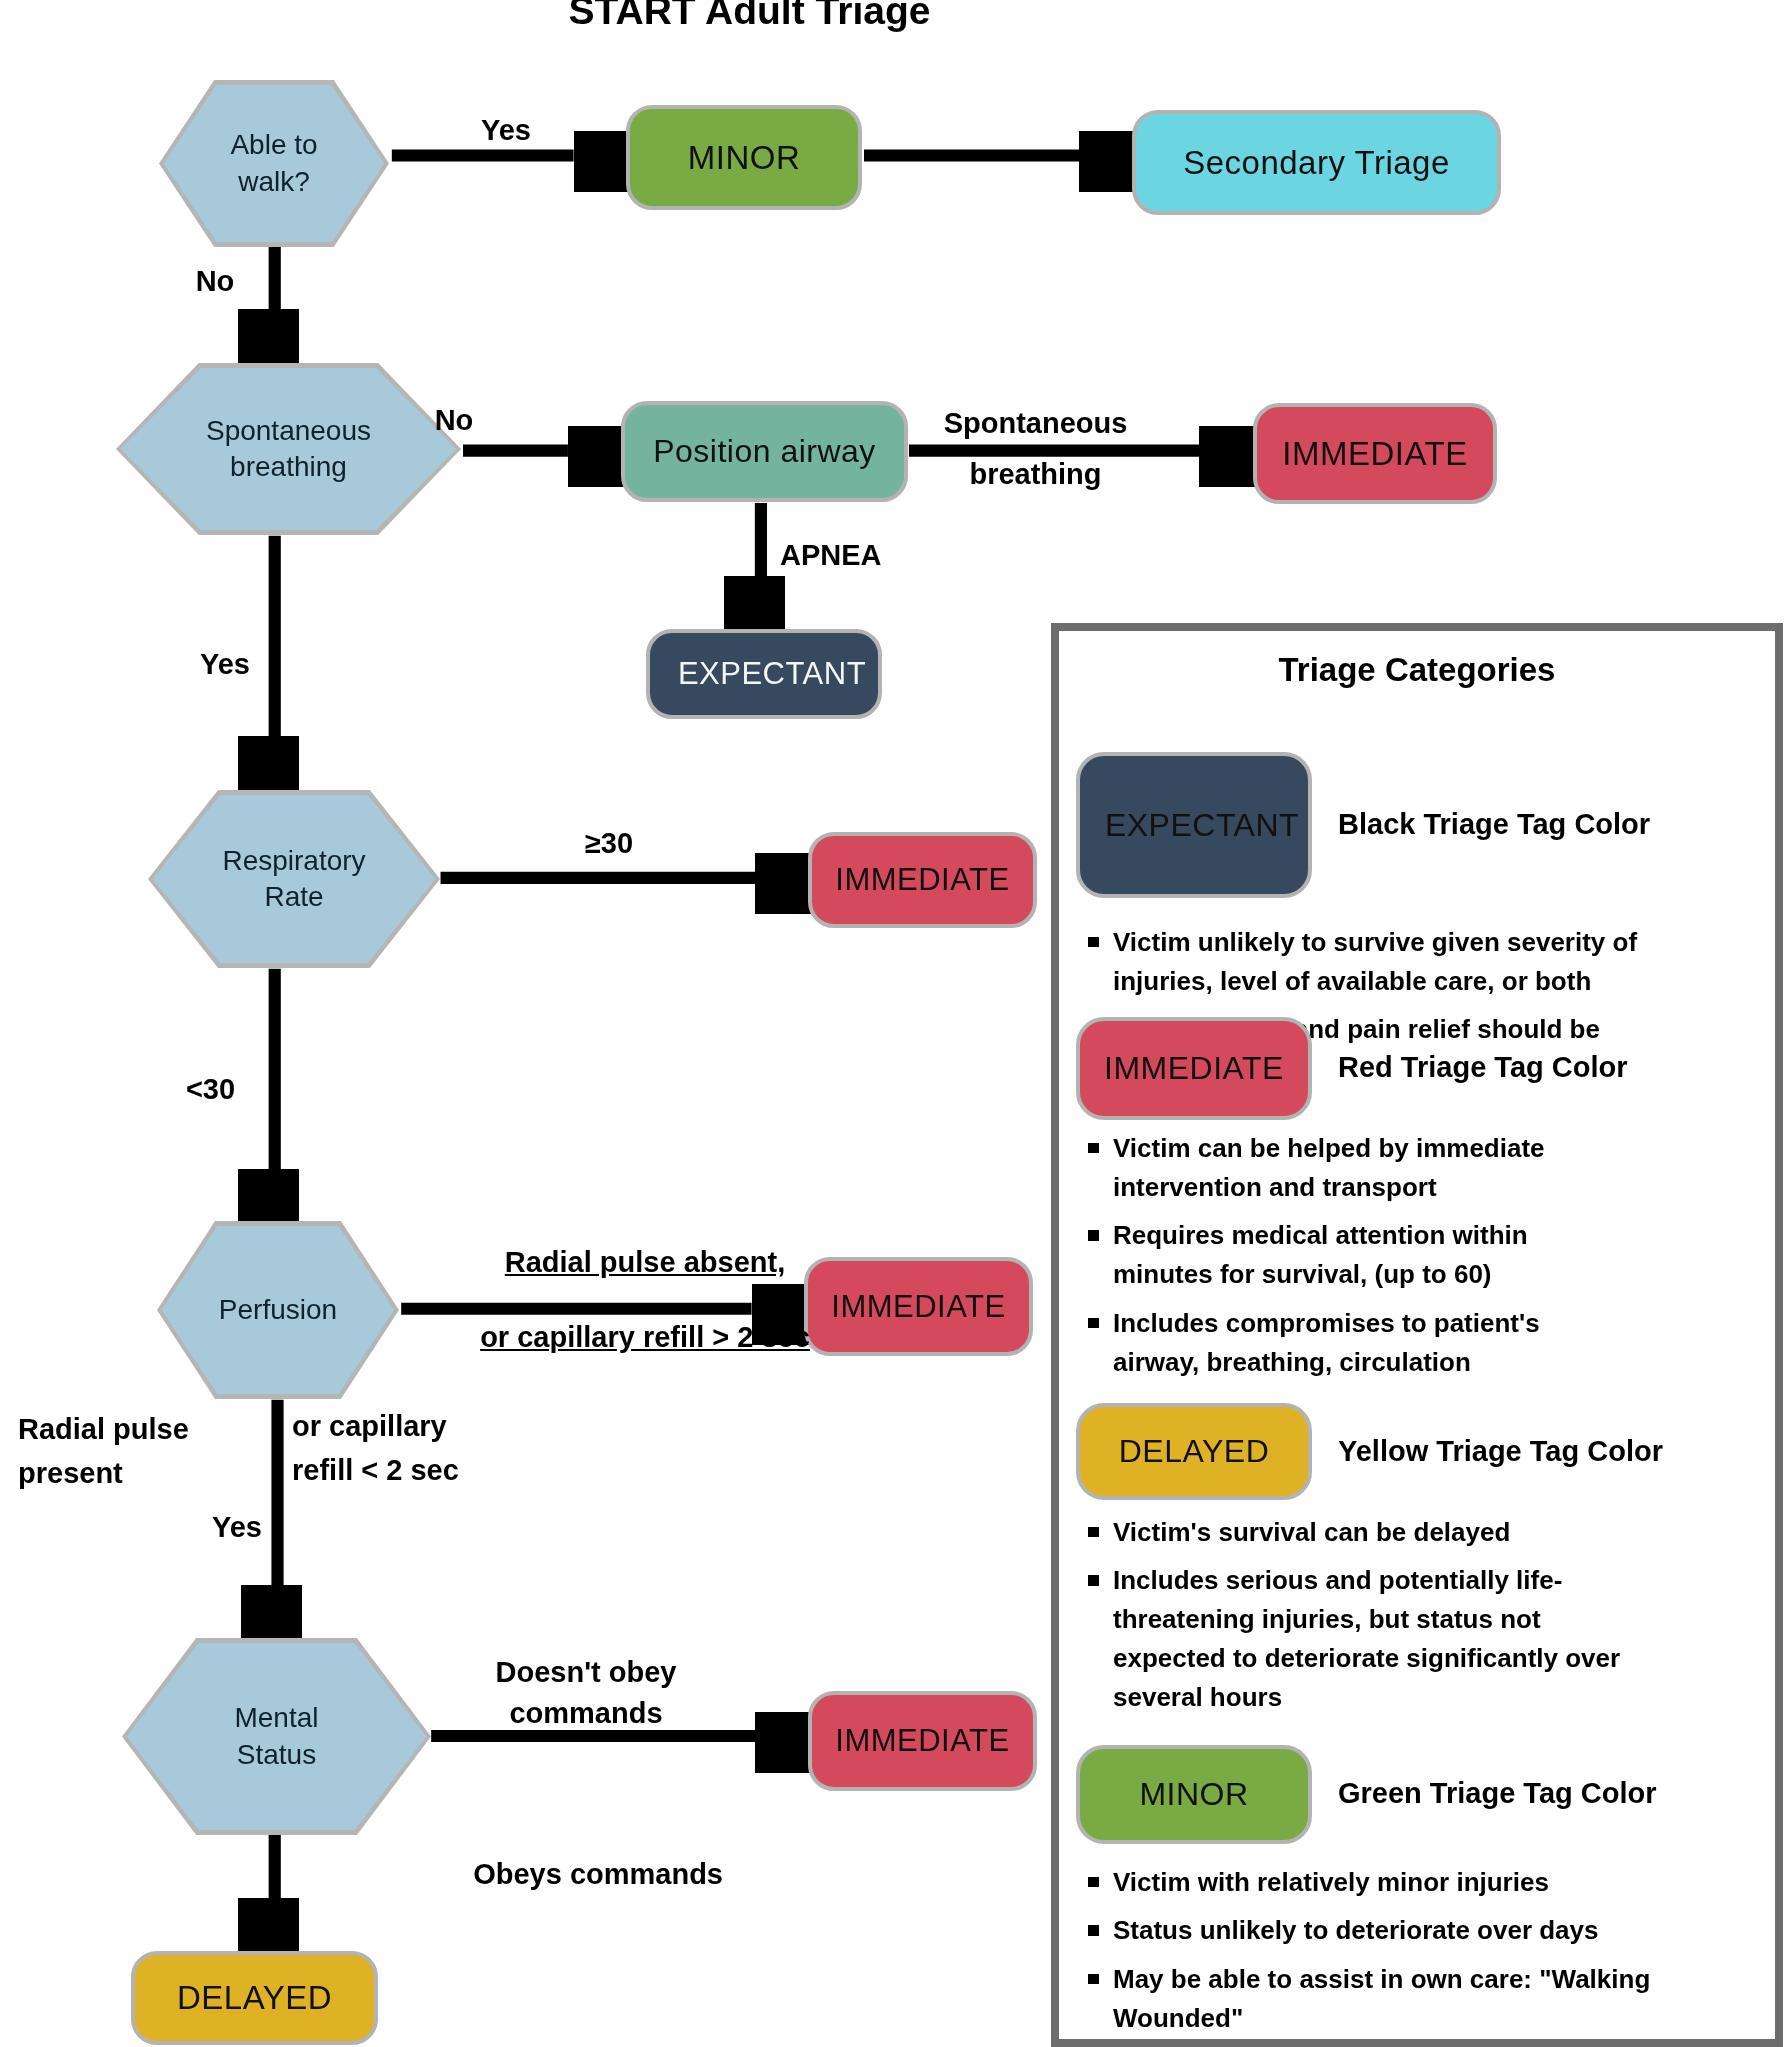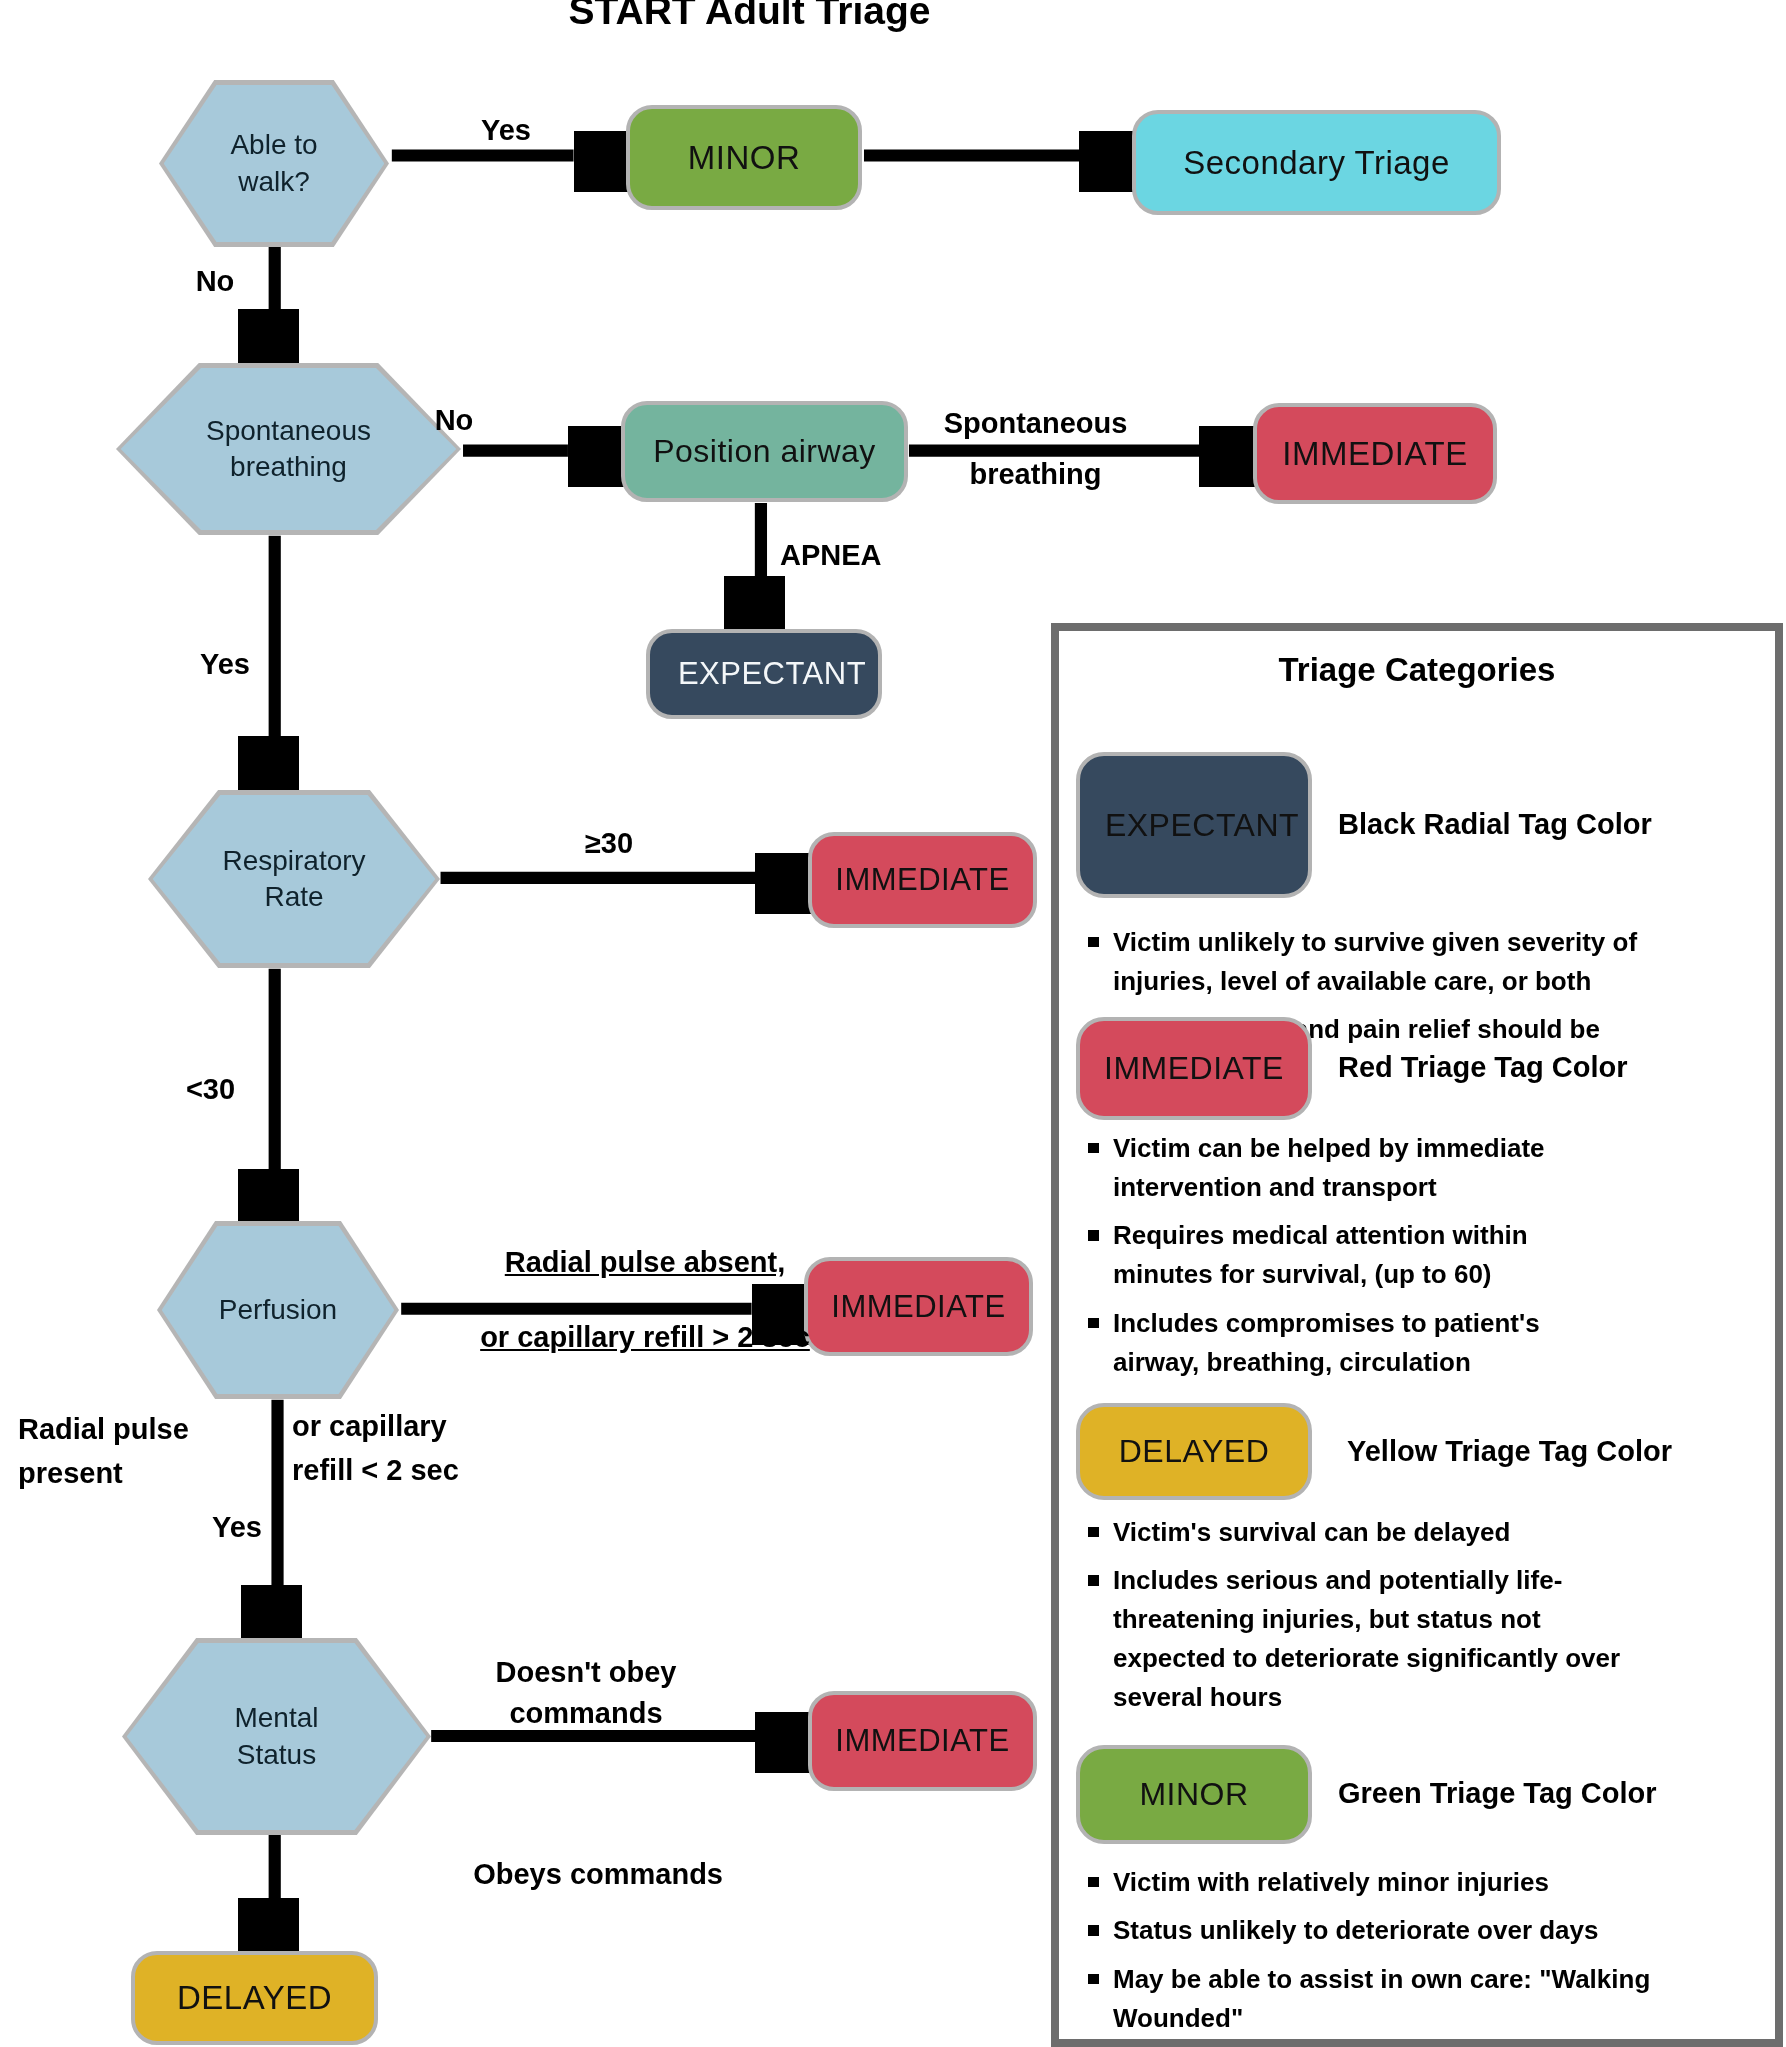--- a/index.html
+++ b/index.html
@@ -145,36 +145,36 @@
 refill &lt; 2 sec</div>
   <div class="edge-label center" style="left:195px;top:1508px;width:84px;">Yes</div>
   <div class="edge-label center" style="left:464px;top:1652px;width:244px;line-height:1.4;">Doesn't obey
 commands</div>
   <div class="edge-label" style="left:292px;top:1855px;width:431px;text-align:right;">Obeys commands</div>
 
   <div class="legend-panel"></div>
   <div class="legend-title">Triage Categories</div>
 
   <div class="badge bg-navy" style="top:752px;height:146px;">EXPECTANT</div>
-  <div class="badge-label" style="top:808px;">Black Radial Tag Color</div>
+  <div class="badge-label" style="top:808px;">Black Triage Tag Color</div>
   <ul class="legend-list" style="top:923px;width:618px;">
     <li>Victim unlikely to survive given severity of injuries, level of available care, or both</li>
     <li>Palliative care and pain relief should be provided</li>
   </ul>
 
   <div class="badge bg-red" style="top:1017px;height:103px;">IMMEDIATE</div>
   <div class="badge-label" style="top:1051px;">Red Triage Tag Color</div>
   <ul class="legend-list" style="top:1129px;width:543px;">
     <li>Victim can be helped by immediate intervention and transport</li>
     <li>Requires medical attention within minutes for survival, (up to 60)</li>
     <li>Includes compromises to patient's airway, breathing, circulation</li>
   </ul>
 
   <div class="badge bg-yellow" style="top:1403px;height:97px;">DELAYED</div>
-  <div class="badge-label" style="top:1435px;margin-left:9px;">Yellow Triage Tag Color</div>
+  <div class="badge-label" style="top:1435px;">Yellow Triage Tag Color</div>
   <ul class="legend-list" style="top:1513px;width:543px;">
     <li>Victim's survival can be delayed</li>
     <li>Includes serious and potentially life-threatening injuries, but status not expected to deteriorate significantly over several hours</li>
   </ul>
 
   <div class="badge bg-green" style="top:1745px;height:99px;">MINOR</div>
   <div class="badge-label" style="top:1777px;">Green Triage Tag Color</div>
   <ul class="legend-list" style="top:1863px;width:581px;">
     <li>Victim with relatively minor injuries</li>
     <li>Status unlikely to deteriorate over days</li>

